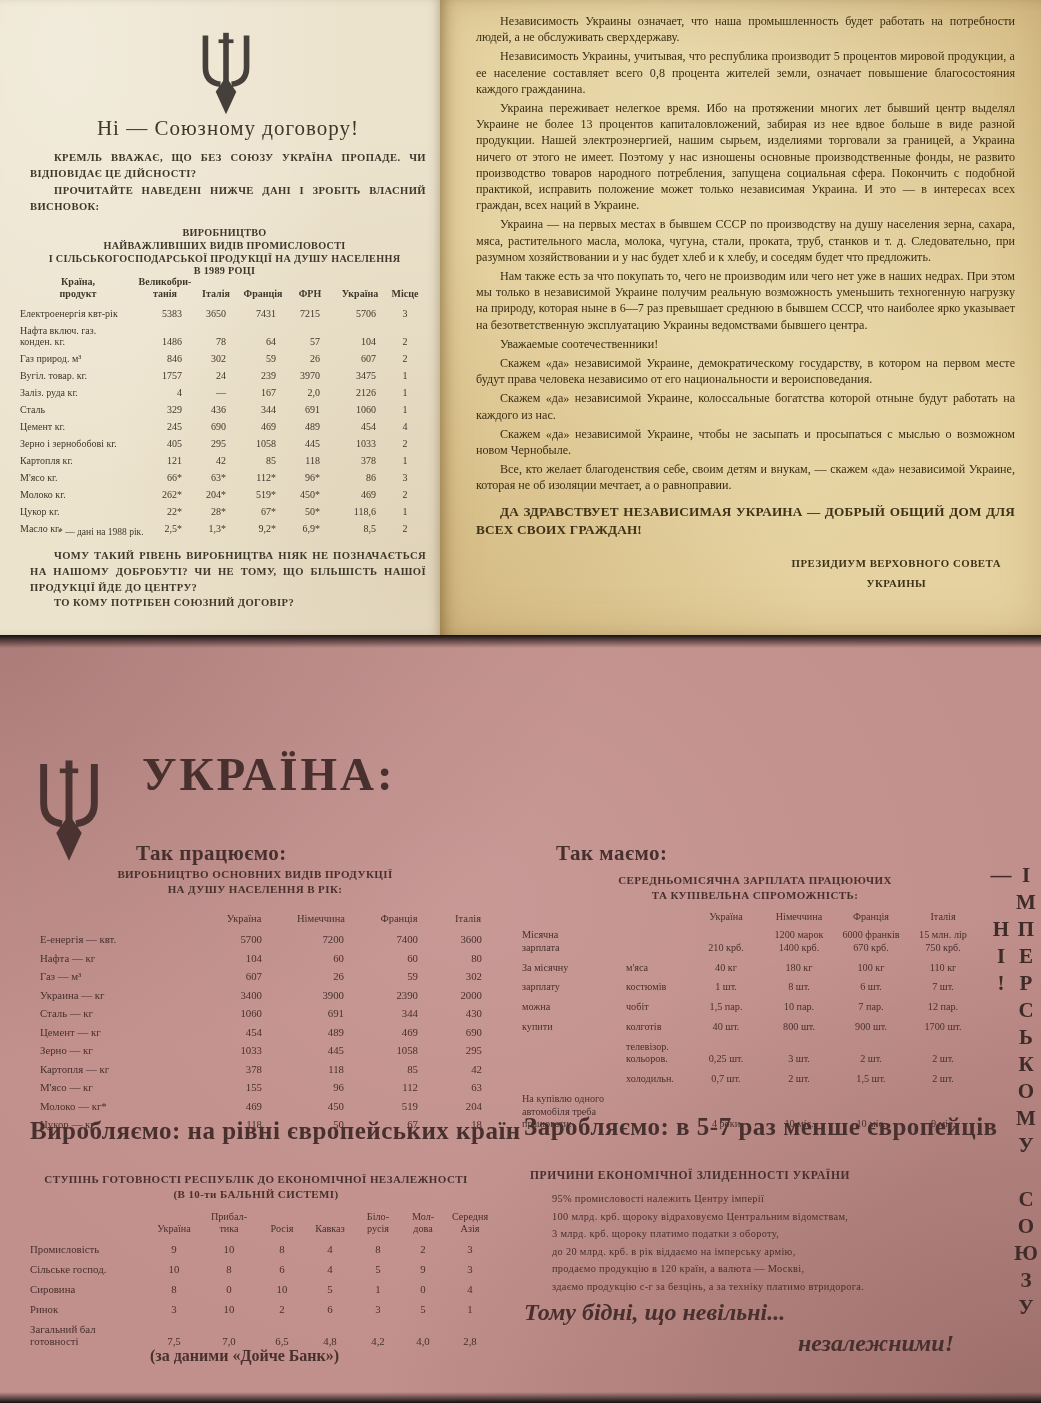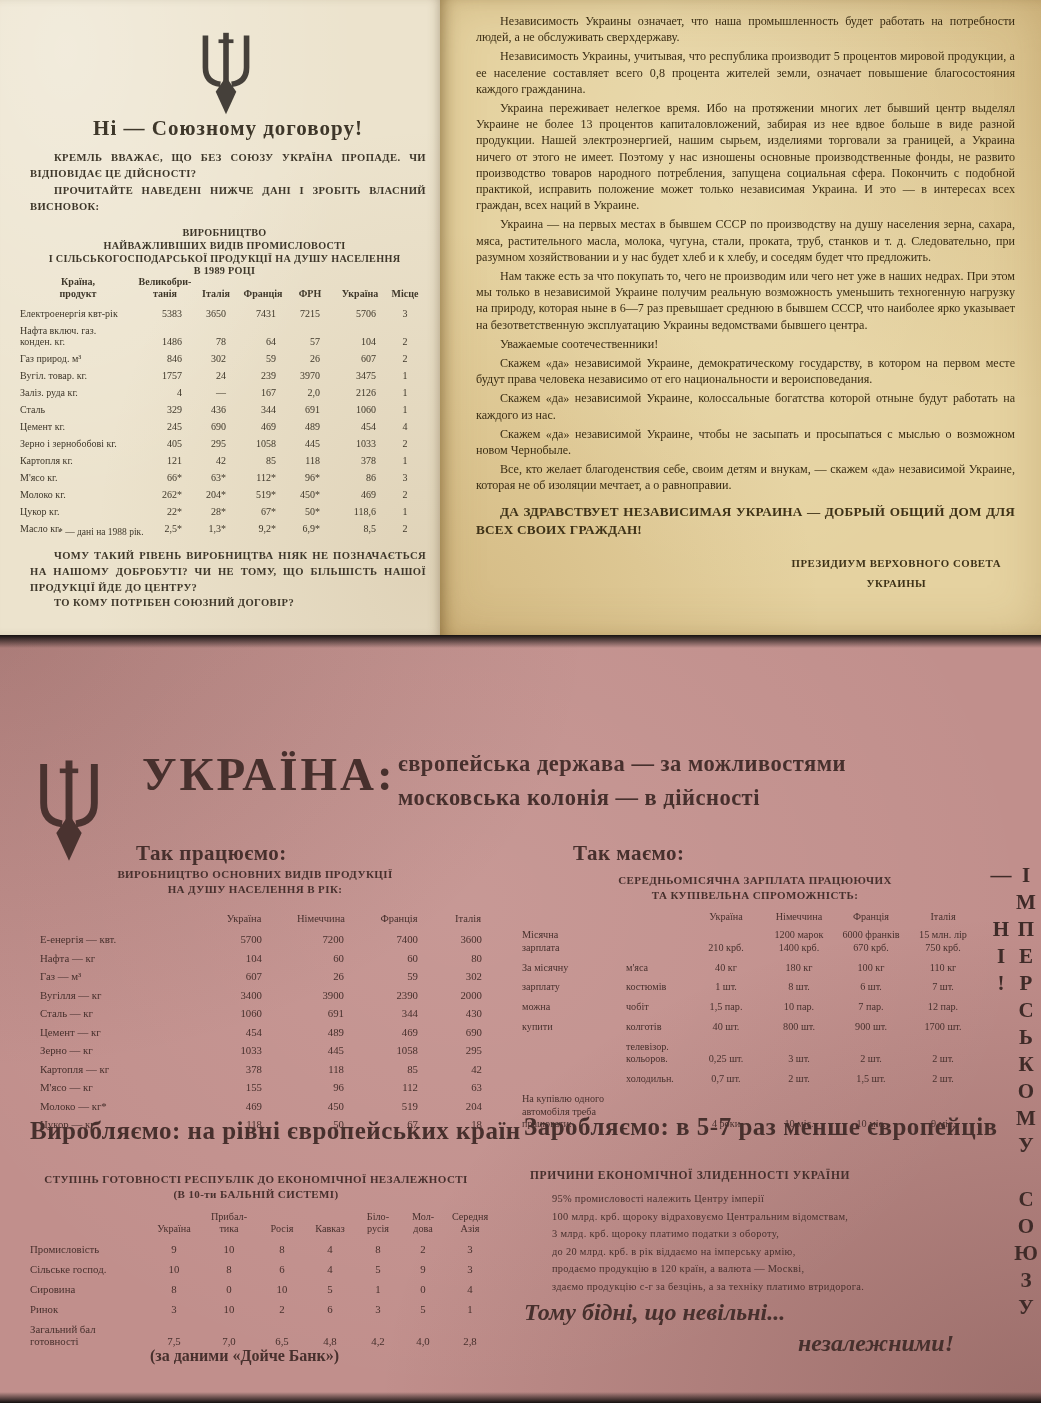--- a/index.html
+++ b/index.html
@@ -11,21 +11,21 @@
     position:absolute; left:0; top:0; width:440px; height:635px;
     background:
       radial-gradient(ellipse at 15% 8%, rgba(255,255,255,.30), transparent 55%),
       radial-gradient(ellipse at 95% 90%, rgba(150,115,60,.14), transparent 55%),
       #ece3cd;
     color:#3e372a;
     box-shadow: inset -6px 0 12px -6px rgba(90,70,40,.45);
   }
   .tl-trident { position:absolute; left:197px; top:30px; width:58px; height:86px; color:#45403a; }
   .tl-title { position:absolute; left:0; top:116px; width:456px; text-align:center;
-    font-weight:bold; font-size:21px; letter-spacing:1px; }
+    font-weight:normal; font-size:21px; letter-spacing:1px; }
   .tl-para { position:absolute; left:30px; right:14px; font-weight:bold; font-size:10.6px;
     line-height:1.5; text-align:justify; text-indent:24px; letter-spacing:.4px; }
   .tl-p1 { top:150px; } .tl-p2 { top:183px; }
   .tl-table-title { position:absolute; left:0; top:227px; width:440px; text-align:center;
     font-weight:bold; font-size:10.2px; line-height:1.25; white-space:pre-line; letter-spacing:.3px;padding-left:9px; }
   .grid { display:grid; align-items:end; }
   .grid .t-row { display:contents; }
   .t-cell { white-space:pre-line; }
   .tl-grid { grid-template-columns:116px 58px 44px 50px 44px 56px 34px; }
   .tl-head { position:absolute; left:20px; top:276px; width:402px; font-size:10px; font-weight:bold; }
@@ -69,21 +69,21 @@
   }
   .leaflet-bottom::before { content:""; position:absolute; left:0; top:0; width:100%; height:13px;
     background:linear-gradient(#14100f, rgba(20,16,15,0)); }
   .leaflet-bottom::after { content:""; position:absolute; left:0; bottom:0; width:100%; height:11px;
     background:linear-gradient(rgba(20,16,15,0), #14100f); }
   .b-trident { position:absolute; left:32px; top:122px; width:74px; height:106px; color:#4a3330; }
   .b-title { position:absolute; left:142px; top:112px; font-size:47px; font-weight:bold; letter-spacing:3px; }
   .b-sub { position:absolute; left:398px; top:112px; width:630px; font-size:22.5px; font-weight:bold;
     line-height:1.5; white-space:pre-line; letter-spacing:.5px; }
   .b-heading { position:absolute; font-size:21px; font-weight:bold; letter-spacing:.5px; }
-  .b-head-work { left:136px; top:206px; } .b-head-have { left:556px; top:206px;margin-left:17px; }
+  .b-head-work { left:136px; top:206px; } .b-head-have { left:556px; top:206px; }
   .b-tbl-title { position:absolute; text-align:center; font-weight:bold; font-size:11px;
     line-height:1.35; white-space:pre-line; letter-spacing:.4px; }
   .b-prod-title { left:40px; top:232px; width:430px; }
   .b-prod-head { position:absolute; left:40px; top:278px; width:460px; font-size:10.5px; }
   .b-prod-head .t-cell { text-align:center; }
   .b-prod-body { position:absolute; left:40px; top:298px; width:460px; font-size:10.8px; row-gap:6.5px; }
   .b-prod-grid { grid-template-columns:168px 72px 82px 74px 64px; }
   .b-prod-body .t-cell { text-align:right; padding-right:18px; }
   .b-prod-body .t-cell.c0 { text-align:left; padding:0; }
   .b-slogan { position:absolute; font-size:25px; font-weight:bold; letter-spacing:.5px; }
@@ -186,35 +186,33 @@
         <g fill="none" stroke="currentColor" stroke-width="6">
           <path d="M8 6 V40 Q8 56 24 58"></path>
           <path d="M52 6 V40 Q52 56 36 58"></path>
           <path d="M30 3 V58"></path>
         </g>
         <path d="M22 12 H38" fill="none" stroke="currentColor" stroke-width="4"></path>
         <path d="M30 50 L41 66 L30 90 L19 66 Z" fill="currentColor"></path>
       </svg>
     </div>
     <h1 class="b-title">УКРАЇНА:</h1>
-    <div class="b-sub">європейська держава — за можливостями
-московська колонія — в дійсності</div>
     <h2 class="b-heading b-head-work">Так працюємо:</h2>
     <h2 class="b-heading b-head-have">Так маємо:</h2>
 
     <div class="b-tbl-title b-prod-title">ВИРОБНИЦТВО ОСНОВНИХ ВИДІВ ПРОДУКЦІЇ
 НА ДУШУ НАСЕЛЕННЯ В РІК:</div>
     <div class="grid b-prod-grid b-prod-head">
         <div class="t-row"><div class="t-cell c0"></div><div class="t-cell c1">Україна</div><div class="t-cell c2">Німеччина</div><div class="t-cell c3">Франція</div><div class="t-cell c4">Італія</div></div>
       </div>
     <div class="grid b-prod-grid b-prod-body">
         <div class="t-row"><div class="t-cell c0">Е-енергія — квт.</div><div class="t-cell c1">5700</div><div class="t-cell c2">7200</div><div class="t-cell c3">7400</div><div class="t-cell c4">3600</div></div>
         <div class="t-row"><div class="t-cell c0">Нафта — кг</div><div class="t-cell c1">104</div><div class="t-cell c2">60</div><div class="t-cell c3">60</div><div class="t-cell c4">80</div></div>
         <div class="t-row"><div class="t-cell c0">Газ — м³</div><div class="t-cell c1">607</div><div class="t-cell c2">26</div><div class="t-cell c3">59</div><div class="t-cell c4">302</div></div>
-        <div class="t-row"><div class="t-cell c0">Вугілля — кг</div><div class="t-cell c1">3400</div><div class="t-cell c2">3900</div><div class="t-cell c3">2390</div><div class="t-cell c4">2000</div></div>
+        <div class="t-row"><div class="t-cell c0">Украина — кг</div><div class="t-cell c1">3400</div><div class="t-cell c2">3900</div><div class="t-cell c3">2390</div><div class="t-cell c4">2000</div></div>
         <div class="t-row"><div class="t-cell c0">Сталь — кг</div><div class="t-cell c1">1060</div><div class="t-cell c2">691</div><div class="t-cell c3">344</div><div class="t-cell c4">430</div></div>
         <div class="t-row"><div class="t-cell c0">Цемент — кг</div><div class="t-cell c1">454</div><div class="t-cell c2">489</div><div class="t-cell c3">469</div><div class="t-cell c4">690</div></div>
         <div class="t-row"><div class="t-cell c0">Зерно — кг</div><div class="t-cell c1">1033</div><div class="t-cell c2">445</div><div class="t-cell c3">1058</div><div class="t-cell c4">295</div></div>
         <div class="t-row"><div class="t-cell c0">Картопля — кг</div><div class="t-cell c1">378</div><div class="t-cell c2">118</div><div class="t-cell c3">85</div><div class="t-cell c4">42</div></div>
         <div class="t-row"><div class="t-cell c0">М'ясо — кг</div><div class="t-cell c1">155</div><div class="t-cell c2">96</div><div class="t-cell c3">112</div><div class="t-cell c4">63</div></div>
         <div class="t-row"><div class="t-cell c0">Молоко — кг*</div><div class="t-cell c1">469</div><div class="t-cell c2">450</div><div class="t-cell c3">519</div><div class="t-cell c4">204</div></div>
         <div class="t-row"><div class="t-cell c0">Цукор — кг</div><div class="t-cell c1">118</div><div class="t-cell c2">50</div><div class="t-cell c3">67</div><div class="t-cell c4">18</div></div>
       </div>
 
     <div class="b-tbl-title b-salary-title">СЕРЕДНЬОМІСЯЧНА ЗАРПЛАТА ПРАЦЮЮЧИХ

